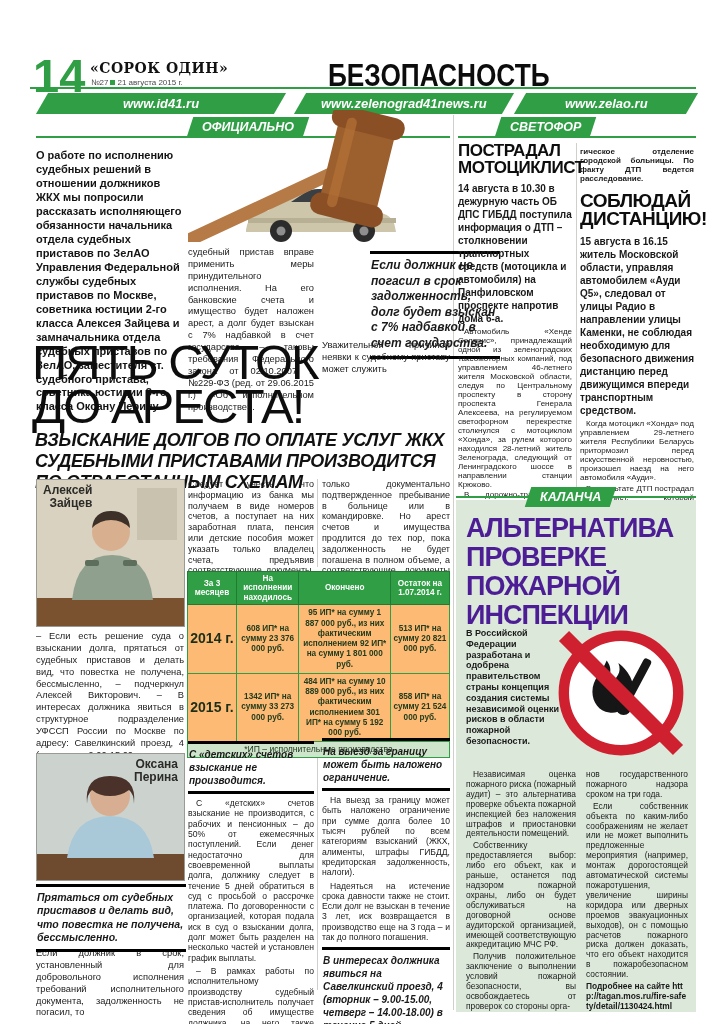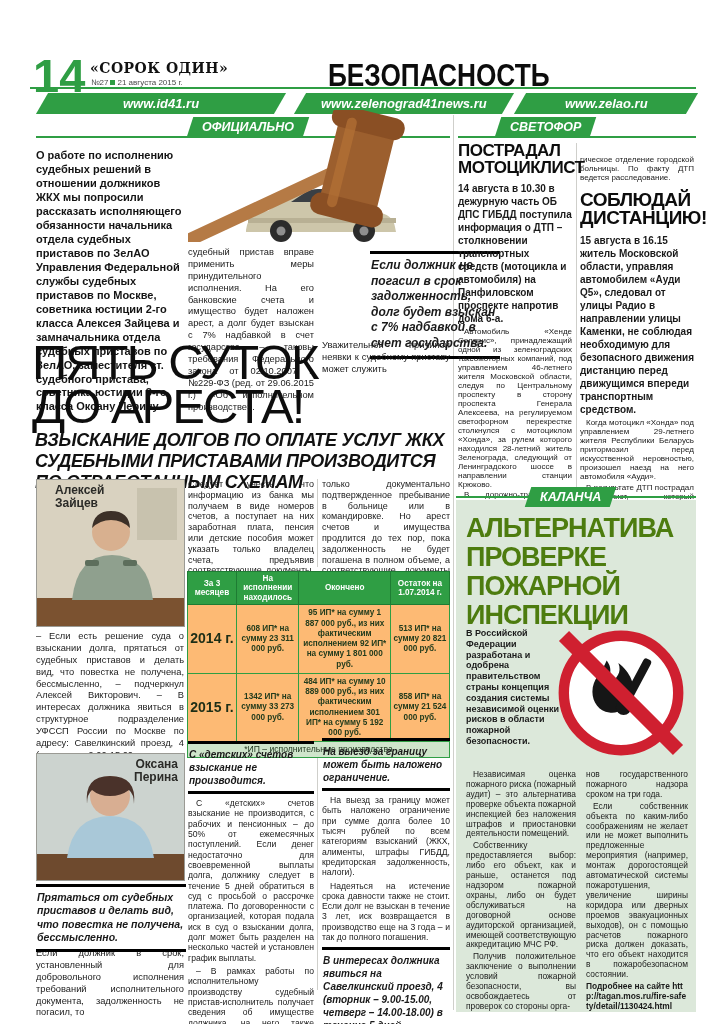--- a/index.html
+++ b/index.html
@@ -49,21 +49,21 @@
   .colflow .pull{font-size:10px;line-height:1.3;margin-bottom:4px;text-indent:0;}
 
   
   .sv h3{margin:0;font-size:17px;font-weight:800;line-height:.98;letter-spacing:-.5px;color:#0d0d0d;}
   .sv .lead{font-size:10px;font-weight:700;line-height:1.3;margin:6px 0 3px 0;}
   .sv p.b{margin:2px 0;font-size:8px;line-height:1.12;text-align:justify;text-indent:6px;}
   .sv .by{font-size:8.4px;font-weight:700;text-align:center;line-height:1.3;margin-top:3px;}
 
   
   .kbox{position:absolute;left:456px;top:500px;width:240px;height:512px;background:#dce8da;}
-  .ktitle{left:466px;top:514px;width:223px;font-size:27px;font-weight:800;line-height:1.08;letter-spacing:-1px;color:#4d7c0f;}
+  .ktitle{left:466px;top:514px;width:223px;font-size:27px;font-weight:800;line-height:1.08;letter-spacing:-1px;color:#4c1d95;}
   .klead{left:466px;top:628px;width:97px;font-size:9px;font-weight:700;line-height:1.2;}
   .kcol p{margin:2px 0;font-size:8.4px;line-height:1.18;text-align:justify;text-indent:7px;}
   .klink{font-weight:700;font-size:8.6px;line-height:1.25;word-break:break-all;text-indent:0 !important;text-align:left !important;}
 </style>
 </head>
 <body>
 
 <div id="page">
 
   <div class="abs pagenum">14</div>
@@ -137,21 +137,21 @@
     <svg width="147" height="146" viewBox="0 0 147 146" preserveAspectRatio="none">
       <rect width="147" height="146" fill="#d9d2c0"></rect>
       <rect x="100" y="8" width="40" height="52" fill="#c8c2ae"></rect>
       <rect x="0" y="118" width="147" height="28" fill="#7b5230"></rect>
       <path d="M35 120 q5 -45 40 -45 q36 0 41 45 z" fill="#8fa08e"></path>
       <circle cx="74" cy="52" r="19" fill="#d8b08f"></circle>
       <path d="M55 48 q2 -17 19 -17 q18 0 19 17 q-8 -8 -19 -8 q-11 0 -19 8z" fill="#3c3028"></path>
       <rect x="48" y="80" width="14" height="6" rx="2" fill="#5d6e5c"></rect>
       <rect x="86" y="80" width="14" height="6" rx="2" fill="#5d6e5c"></rect>
     </svg>
-    <div class="cap" style="left:18px;top:4px;">Алексей
+    <div class="cap" style="left:6px;top:4px;text-align:right;">Алексей
 Зайцев</div>
   </div>
   <div class="abs bodytxt just" style="left:36px;top:631px;width:148px;">– Если есть решение суда о взыскании долга, прятаться от судебных приставов и делать вид, что повестка не получена, бессмысленно, – подчеркнул Алексей Викторович. – В интересах должника явиться в структурное подразделение УФССП России по Москве по адресу: Савелкинский проезд, 4 (вторник – 9.00-15.00, четверг – 14.00-18.00), в течение 5 дней и предъявить документы об оплате долга.</div>
 
   <div class="photo" style="left:36px;top:753px;width:147px;height:126px;">
     <svg width="147" height="126" viewBox="0 0 147 126" preserveAspectRatio="none">
       <rect width="147" height="126" fill="#ccd3cf"></rect>
       <rect x="0" y="100" width="147" height="26" fill="#6e4a2e"></rect>
       <path d="M30 104 q6 -42 43 -42 q38 0 44 42 z" fill="#a9c8d8"></path>
       <circle cx="73" cy="42" r="20" fill="#d8ae92"></circle>
@@ -169,21 +169,21 @@
   <table class="enf">
     <tbody>
         <tr>
       <th style="width:46px;">За 3 месяцев</th>
       <th style="width:60px;">На исполнении находилось</th>
       <th style="width:90px;">Окончено</th>
       <th style="width:57px;">Остаток на 1.07.2014 г.</th>
     </tr>
     <tr>
       <td class="year">2014 г.</td>
-      <td>608 ИП* на сумму 23 311 000 руб.</td>
+      <td>608 ИП* на сумму 23 376 000 руб.</td>
       <td>95 ИП* на сумму 1 887 000 руб., из них фактическим исполнением 92 ИП* на сумму 1 801 000 руб.</td>
       <td>513 ИП* на сумму 20 821 000 руб.</td>
     </tr>
     <tr>
       <td class="year">2015 г.</td>
       <td>1342 ИП* на сумму 33 273 000 руб.</td>
       <td>484 ИП* на сумму 10 889 000 руб., из них фактическим исполнением 301 ИП* на сумму 5 192 000 руб.</td>
       <td>858 ИП* на сумму 21 524 000 руб.</td>
     </tr>
     <tr>
@@ -206,21 +206,21 @@
   </div>
 
   <div class="abs sv" style="left:458px;top:143px;width:114px;">
     <h3>ПОСТРАДАЛ МОТОЦИКЛИСТ</h3>
     <div class="lead">14 августа в 10.30 в дежурную часть ОБ ДПС ГИБДД поступила информация о ДТП – столкновении транспортных средств (мотоцикла и автомобиля) на Панфиловском проспекте напротив дома 6-а.</div>
     <p class="b">Автомобиль «Хенде Солярис», принадлежащий одной из зеленоградских таксомоторных компаний, под управлением 46-летнего жителя Московской области, следуя по Центральному проспекту в сторону проспекта Генерала Алексеева, на регулируемом светофорном перекрестке столкнулся с мотоциклом «Хонда», за рулем которого находился 28-летний житель Зеленограда, следующий от Ленинградского шоссе в направлении станции Крюково.</p>
     <p class="b">В дорожно-транспортном происшествии пострадал водитель мотоцикла, который госпитализирован в травматоло-</p>
   </div>
 
   <div class="abs sv" style="left:580px;top:143px;width:114px;">
-    <p class="b" style="text-indent:0;margin-top:13px;">гическое отделение городской больницы. По факту ДТП ведется расследование.</p>
+    <p class="b" style="text-indent:0;margin-top:5px;font-weight:bold;">гическое отделение городской больницы. По факту ДТП ведется расследование.</p>
     <h3 style="font-size:19px;margin-top:8px;">СОБЛЮДАЙ ДИСТАНЦИЮ!</h3>
     <div class="lead">15 августа в 16.15 житель Московской области, управляя автомобилем «Ауди Q5», следовал от улицы Радио в направлении улицы Каменки, не соблюдая необходимую для безопасного движения дистанцию перед движущимся впереди транспортным средством.</div>
     <p class="b">Когда мотоцикл «Хонда» под управлением 29-летнего жителя Республики Беларусь притормозил перед искусственной неровностью, произошел наезд на него автомобиля «Ауди».</p>
     <p class="b">В результате ДТП пострадал мотоциклист, который бригадой скорой помощи был доставлен в городскую больницу. По факту ДТП ведется расследование.</p>
     <div class="by">
       <span style="display:block">Группа по пропаганде</span>
       <span style="display:block">ОБ ДПС ГИБДД УВД по ЗелАО</span>
     </div>
   </div>
 

